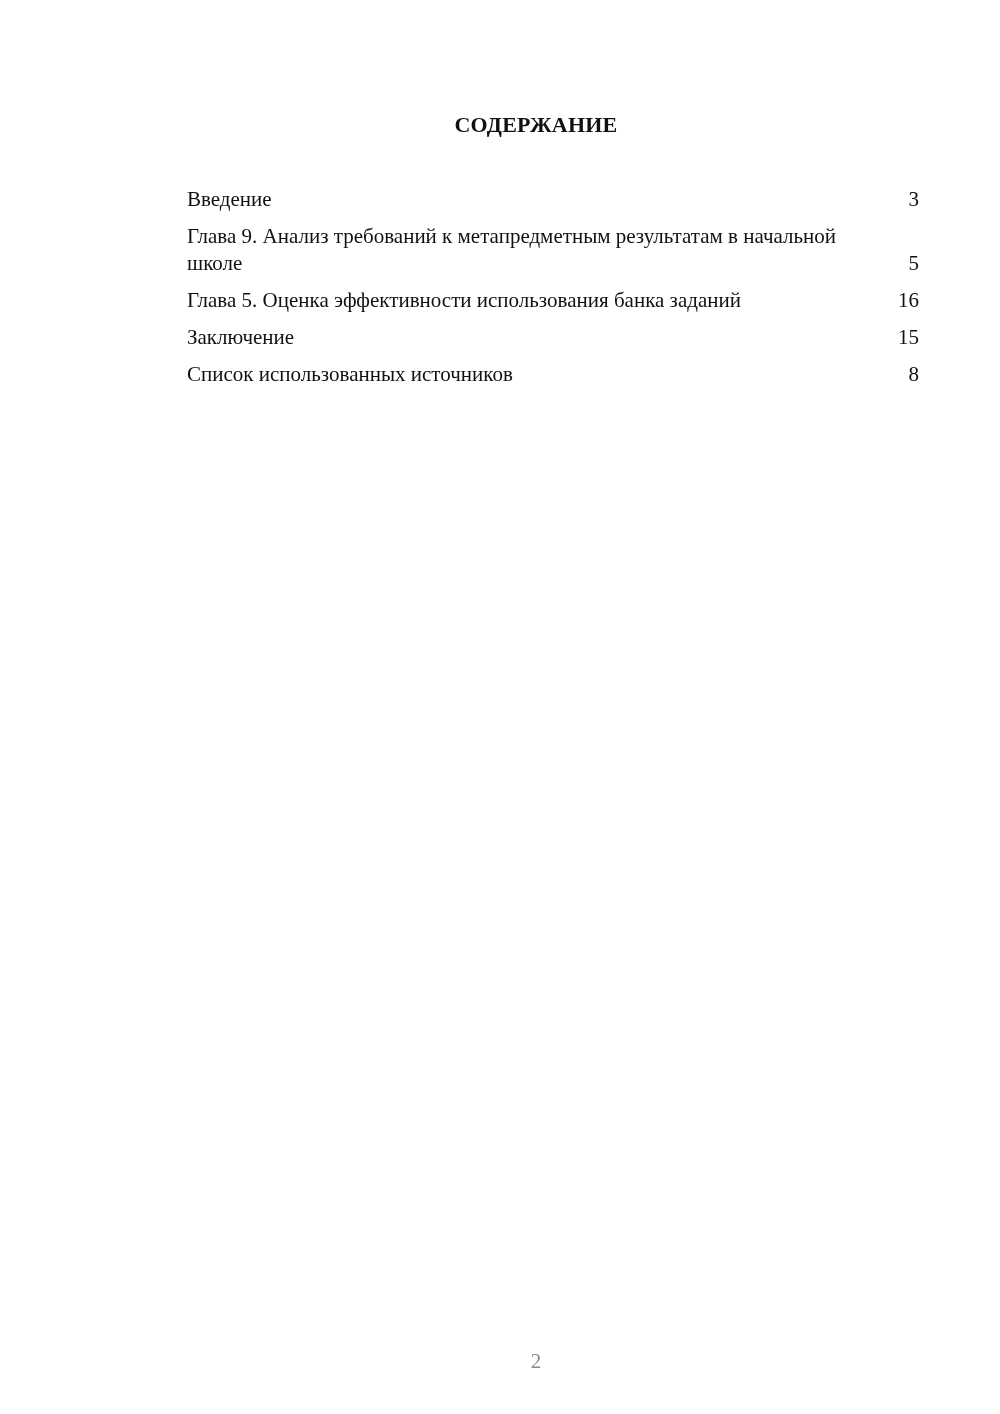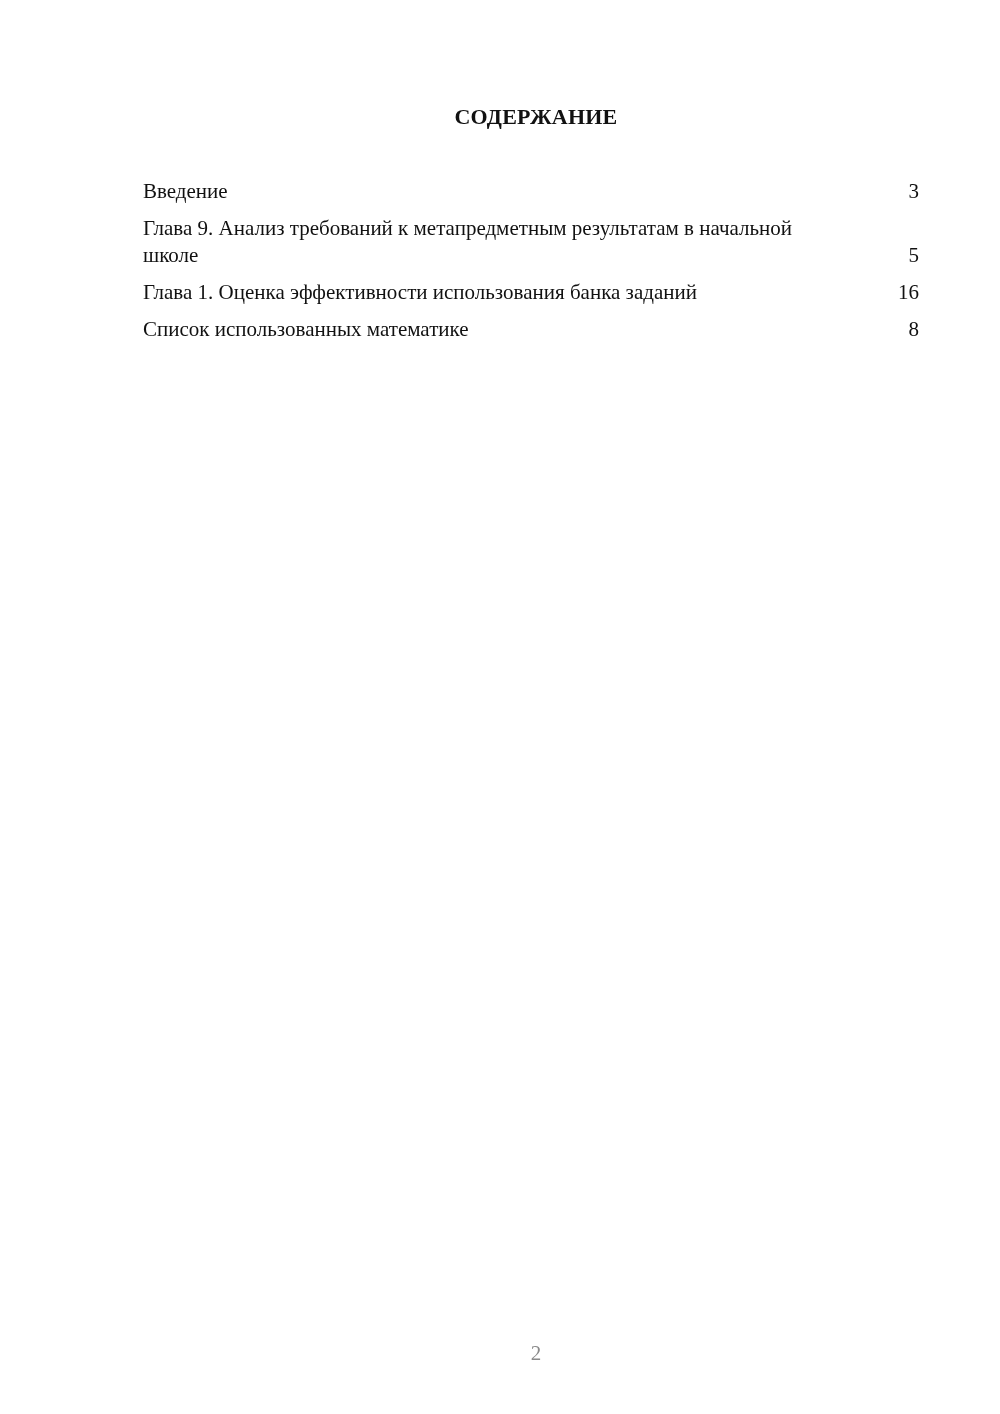--- a/index.html
+++ b/index.html
@@ -10,21 +10,21 @@
     body {
       width: 1000px;
       height: 1414px;
       position: relative;
       font-family: "Liberation Serif", "DejaVu Serif", serif;
       color: #111111;
       overflow: hidden;
     }
     .page {
       position: absolute;
-      left: 0; top: 8px;
+      left: 0; top: 16px;
       width: 1000px; height: 1312px;
     }
     .title {
       position: absolute;
       top: 96px;
       left: 0;
       width: 1072px;
       text-align: center;
       font-weight: bold;
       font-size: 22px;
@@ -39,20 +39,21 @@
     .toc-entry {
       display: flex;
       align-items: flex-end;
       justify-content: space-between;
       font-size: 21px;
       line-height: 27px;
       margin-bottom: 10px;
     }
     .toc-entry .label {
       width: 680px;
+      margin-left: 44px;
     }
     .toc-entry .pg {
       text-align: right;
       min-width: 40px;
     }
     .page-number {
       position: absolute;
       top: 1333px;
       left: 0;
       width: 1072px;
@@ -70,23 +71,27 @@
   <div class="toc">
     <div class="toc-entry">
       <span class="label">Введение</span>
       <span class="pg">3</span>
     </div>
     <div class="toc-entry">
       <span class="label">Глава 9. Анализ требований к метапредметным результатам в начальной школе</span>
       <span class="pg">5</span>
     </div>
     <div class="toc-entry">
-      <span class="label" style="width:700px">Глава 1. Оценка эффективности использования банка заданий</span>
+      <span class="label" style="width:700px">Глава 5. Оценка эффективности использования банка заданий</span>
       <span class="pg">16</span>
     </div>
     <div class="toc-entry">
-      <span class="label">Список использованных математике</span>
+      <span class="label">Заключение</span>
+      <span class="pg">15</span>
+    </div>
+    <div class="toc-entry">
+      <span class="label">Список использованных источников</span>
       <span class="pg">8</span>
     </div>
   </div>
 
   <div class="page-number">2</div>
 </div>
 
 </body></html>

